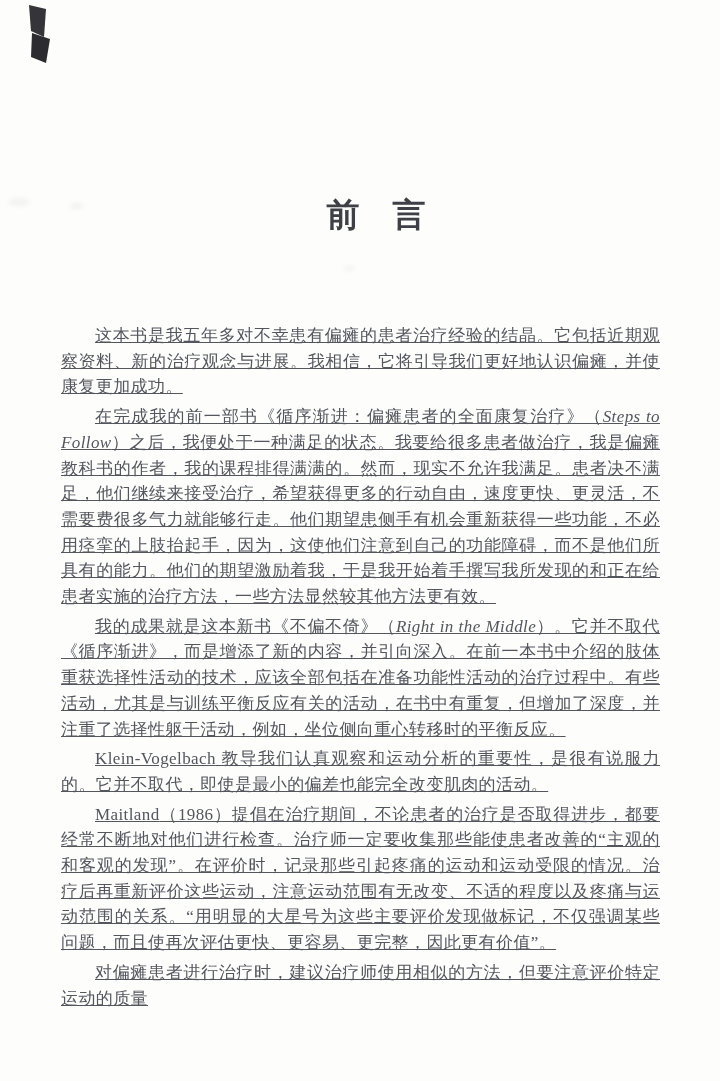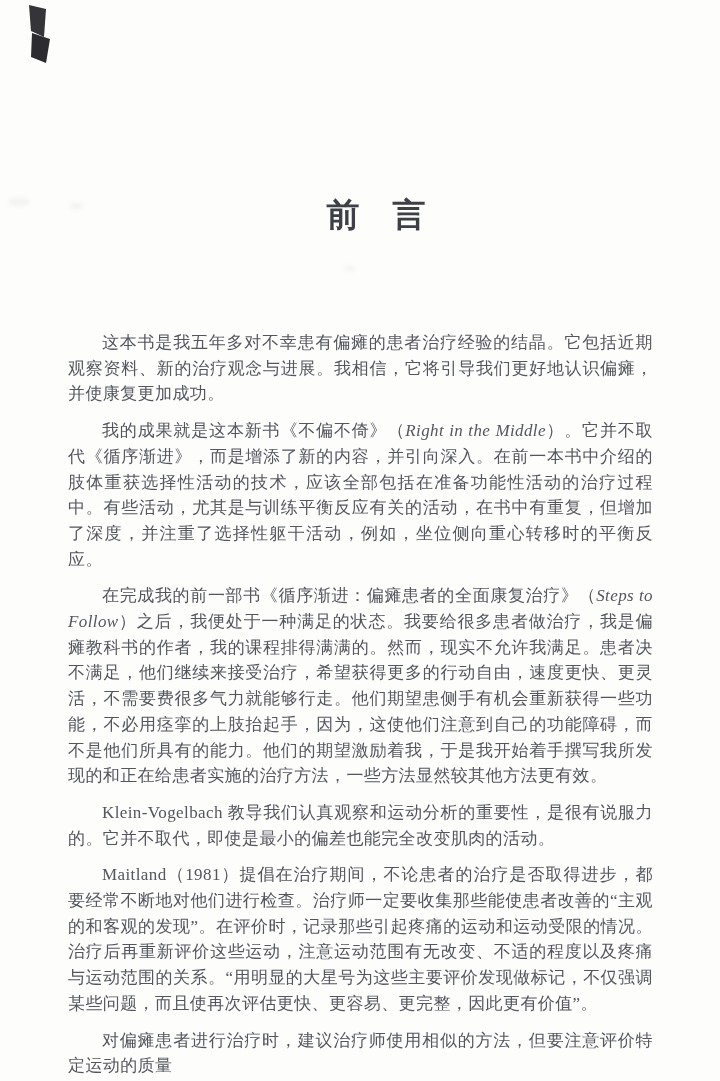--- a/index.html
+++ b/index.html
@@ -54,22 +54,23 @@
     position: absolute;
     left: 57px; top: 319px;
     width: 607px;
     font-size: 17px;
     line-height: 25.7px;
     letter-spacing: 0.4px;
     text-align: justify;
     color: var(--text-color);
   }
   .content p {
-    margin: 11px;
+    margin: 4px;
     text-indent: 2em;
+    text-decoration: underline;
   }
   .latin { font-family: "Liberation Serif", "DejaVu Serif", serif; }
   .italic { font-style: italic; }
 </style>
 </head>
 <body>
 
 <div class="page">
 
   <svg class="ink-artifact" width="44" height="72" viewBox="0 0 44 72">
@@ -81,25 +82,25 @@
   <div class="smudge s2"></div>
   <div class="smudge s3"></div>
   <div class="smudge s4"></div>
 
   <h1 class="title"><span>前</span><span class="gap"></span><span>言</span></h1>
 
   <div class="content">
 
     <p><span>这本书是我五年多对不幸患有偏瘫的患者治疗经验的结晶。它包括近期观察资料、新的治疗观念与进展。我相信，它将引导我们更好地认识偏瘫，并使康复更加成功。</span></p>
 
+    <p><span>在完成我的前一部书《循序渐进：偏瘫患者的全面康复治疗》（</span><span class="latin italic">Steps to Follow</span><span>）之后，我便处于一种满足的状态。我要给很多患者做治疗，我是偏瘫教科书的作者，我的课程排得满满的。然而，现实不允许我满足。患者决不满足，他们继续来接受治疗，希望获得更多的行动自由，速度更快、更灵活，不需要费很多气力就能够行走。他们期望患侧手有机会重新获得一些功能，不必用痉挛的上肢抬起手，因为，这使他们注意到自己的功能障碍，而不是他们所具有的能力。他们的期望激励着我，于是我开始着手撰写我所发现的和正在给患者实施的治疗方法，一些方法显然较其他方法更有效。</span></p>
+
     <p><span>我的成果就是这本新书《不偏不倚》（</span><span class="latin italic">Right in the Middle</span><span>）。它并不取代《循序渐进》，而是增添了新的内容，并引向深入。在前一本书中介绍的肢体重获选择性活动的技术，应该全部包括在准备功能性活动的治疗过程中。有些活动，尤其是与训练平衡反应有关的活动，在书中有重复，但增加了深度，并注重了选择性躯干活动，例如，坐位侧向重心转移时的平衡反应。</span></p>
-
-    <p><span>在完成我的前一部书《循序渐进：偏瘫患者的全面康复治疗》（</span><span class="latin italic">Steps to Follow</span><span>）之后，我便处于一种满足的状态。我要给很多患者做治疗，我是偏瘫教科书的作者，我的课程排得满满的。然而，现实不允许我满足。患者决不满足，他们继续来接受治疗，希望获得更多的行动自由，速度更快、更灵活，不需要费很多气力就能够行走。他们期望患侧手有机会重新获得一些功能，不必用痉挛的上肢抬起手，因为，这使他们注意到自己的功能障碍，而不是他们所具有的能力。他们的期望激励着我，于是我开始着手撰写我所发现的和正在给患者实施的治疗方法，一些方法显然较其他方法更有效。</span></p>
 
 
     <p><span class="latin">Klein-Vogelbach</span><span> 教导我们认真观察和运动分析的重要性，是很有说服力的。它并不取代，即使是最小的偏差也能完全改变肌肉的活动。</span></p>
 
-    <p><span class="latin">Maitland</span><span>（1981）提倡在治疗期间，不论患者的治疗是否取得进步，都要经常不断地对他们进行检查。治疗师一定要收集那些能使患者改善的“主观的和客观的发现”。在评价时，记录那些引起疼痛的运动和运动受限的情况。治疗后再重新评价这些运动，注意运动范围有无改变、不适的程度以及疼痛与运动范围的关系。“用明显的大星号为这些主要评价发现做标记，不仅强调某些问题，而且使再次评估更快、更容易、更完整，因此更有价值”。</span></p>
+    <p><span class="latin">Maitland</span><span>（1986）提倡在治疗期间，不论患者的治疗是否取得进步，都要经常不断地对他们进行检查。治疗师一定要收集那些能使患者改善的“主观的和客观的发现”。在评价时，记录那些引起疼痛的运动和运动受限的情况。治疗后再重新评价这些运动，注意运动范围有无改变、不适的程度以及疼痛与运动范围的关系。“用明显的大星号为这些主要评价发现做标记，不仅强调某些问题，而且使再次评估更快、更容易、更完整，因此更有价值”。</span></p>
 
     <p><span>对偏瘫患者进行治疗时，建议治疗师使用相似的方法，但要注意评价特定运动的质量</span></p>
 
   </div>
 </div>
 
 </body></html>

